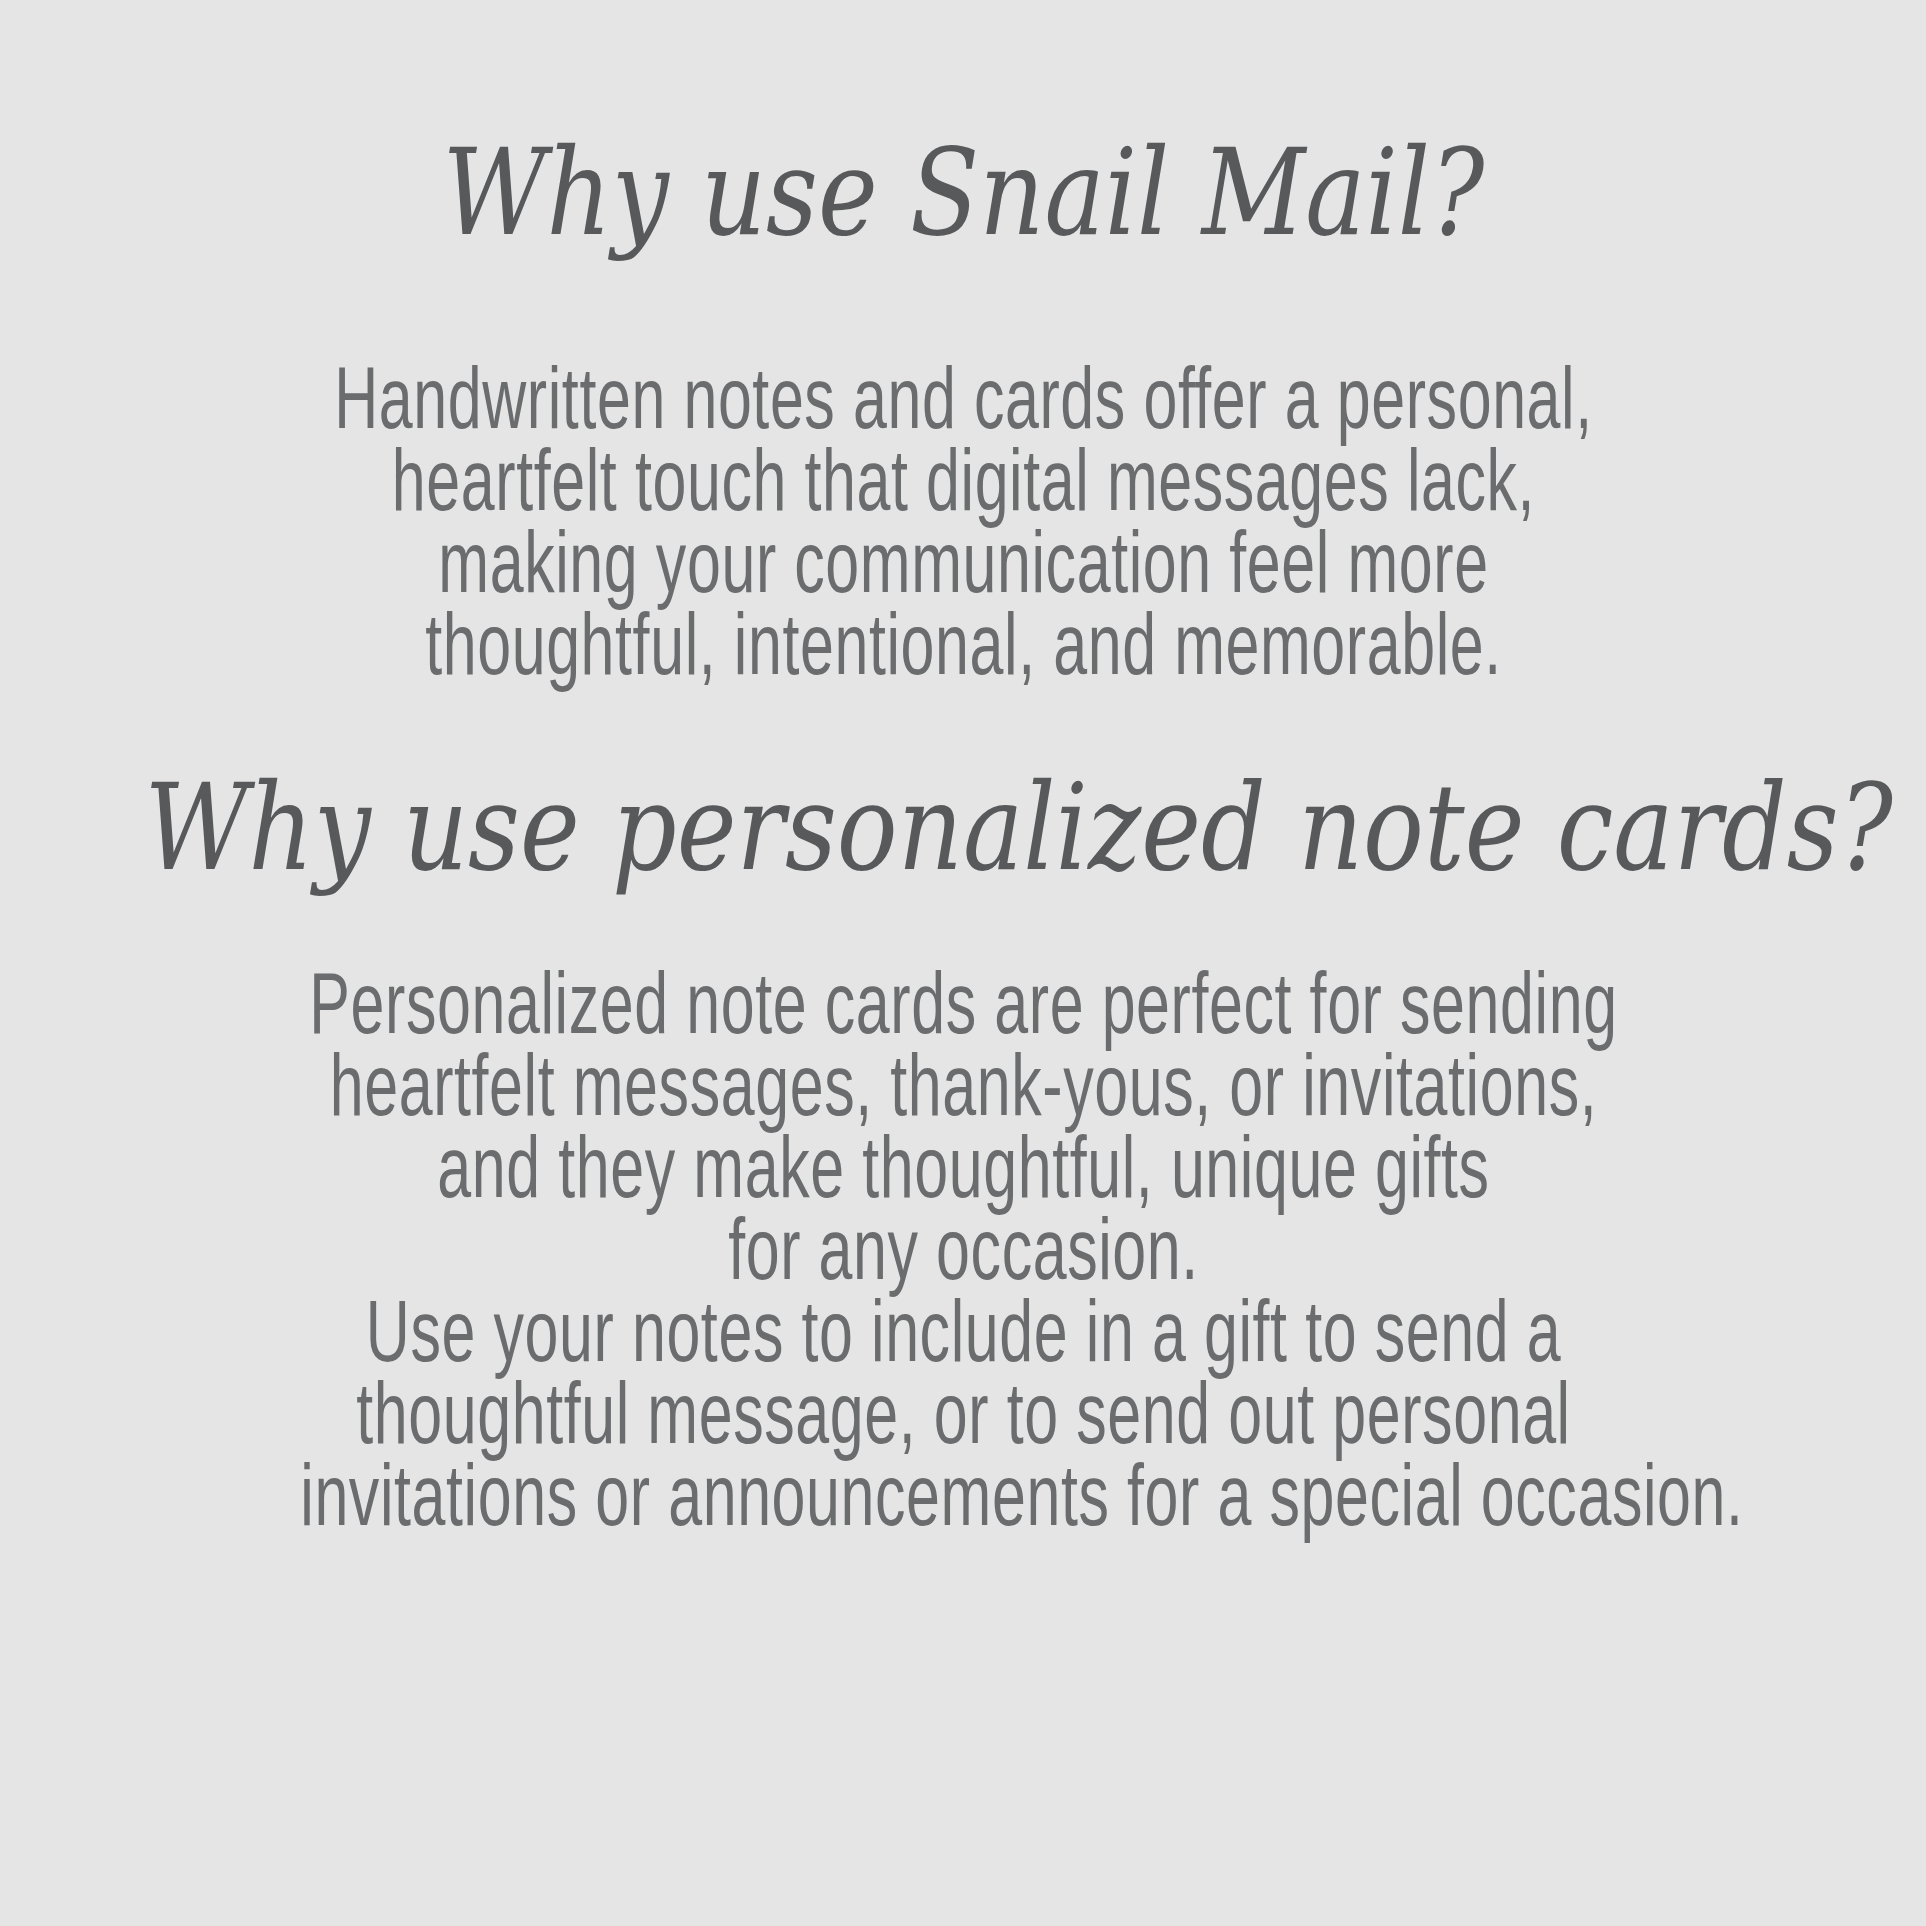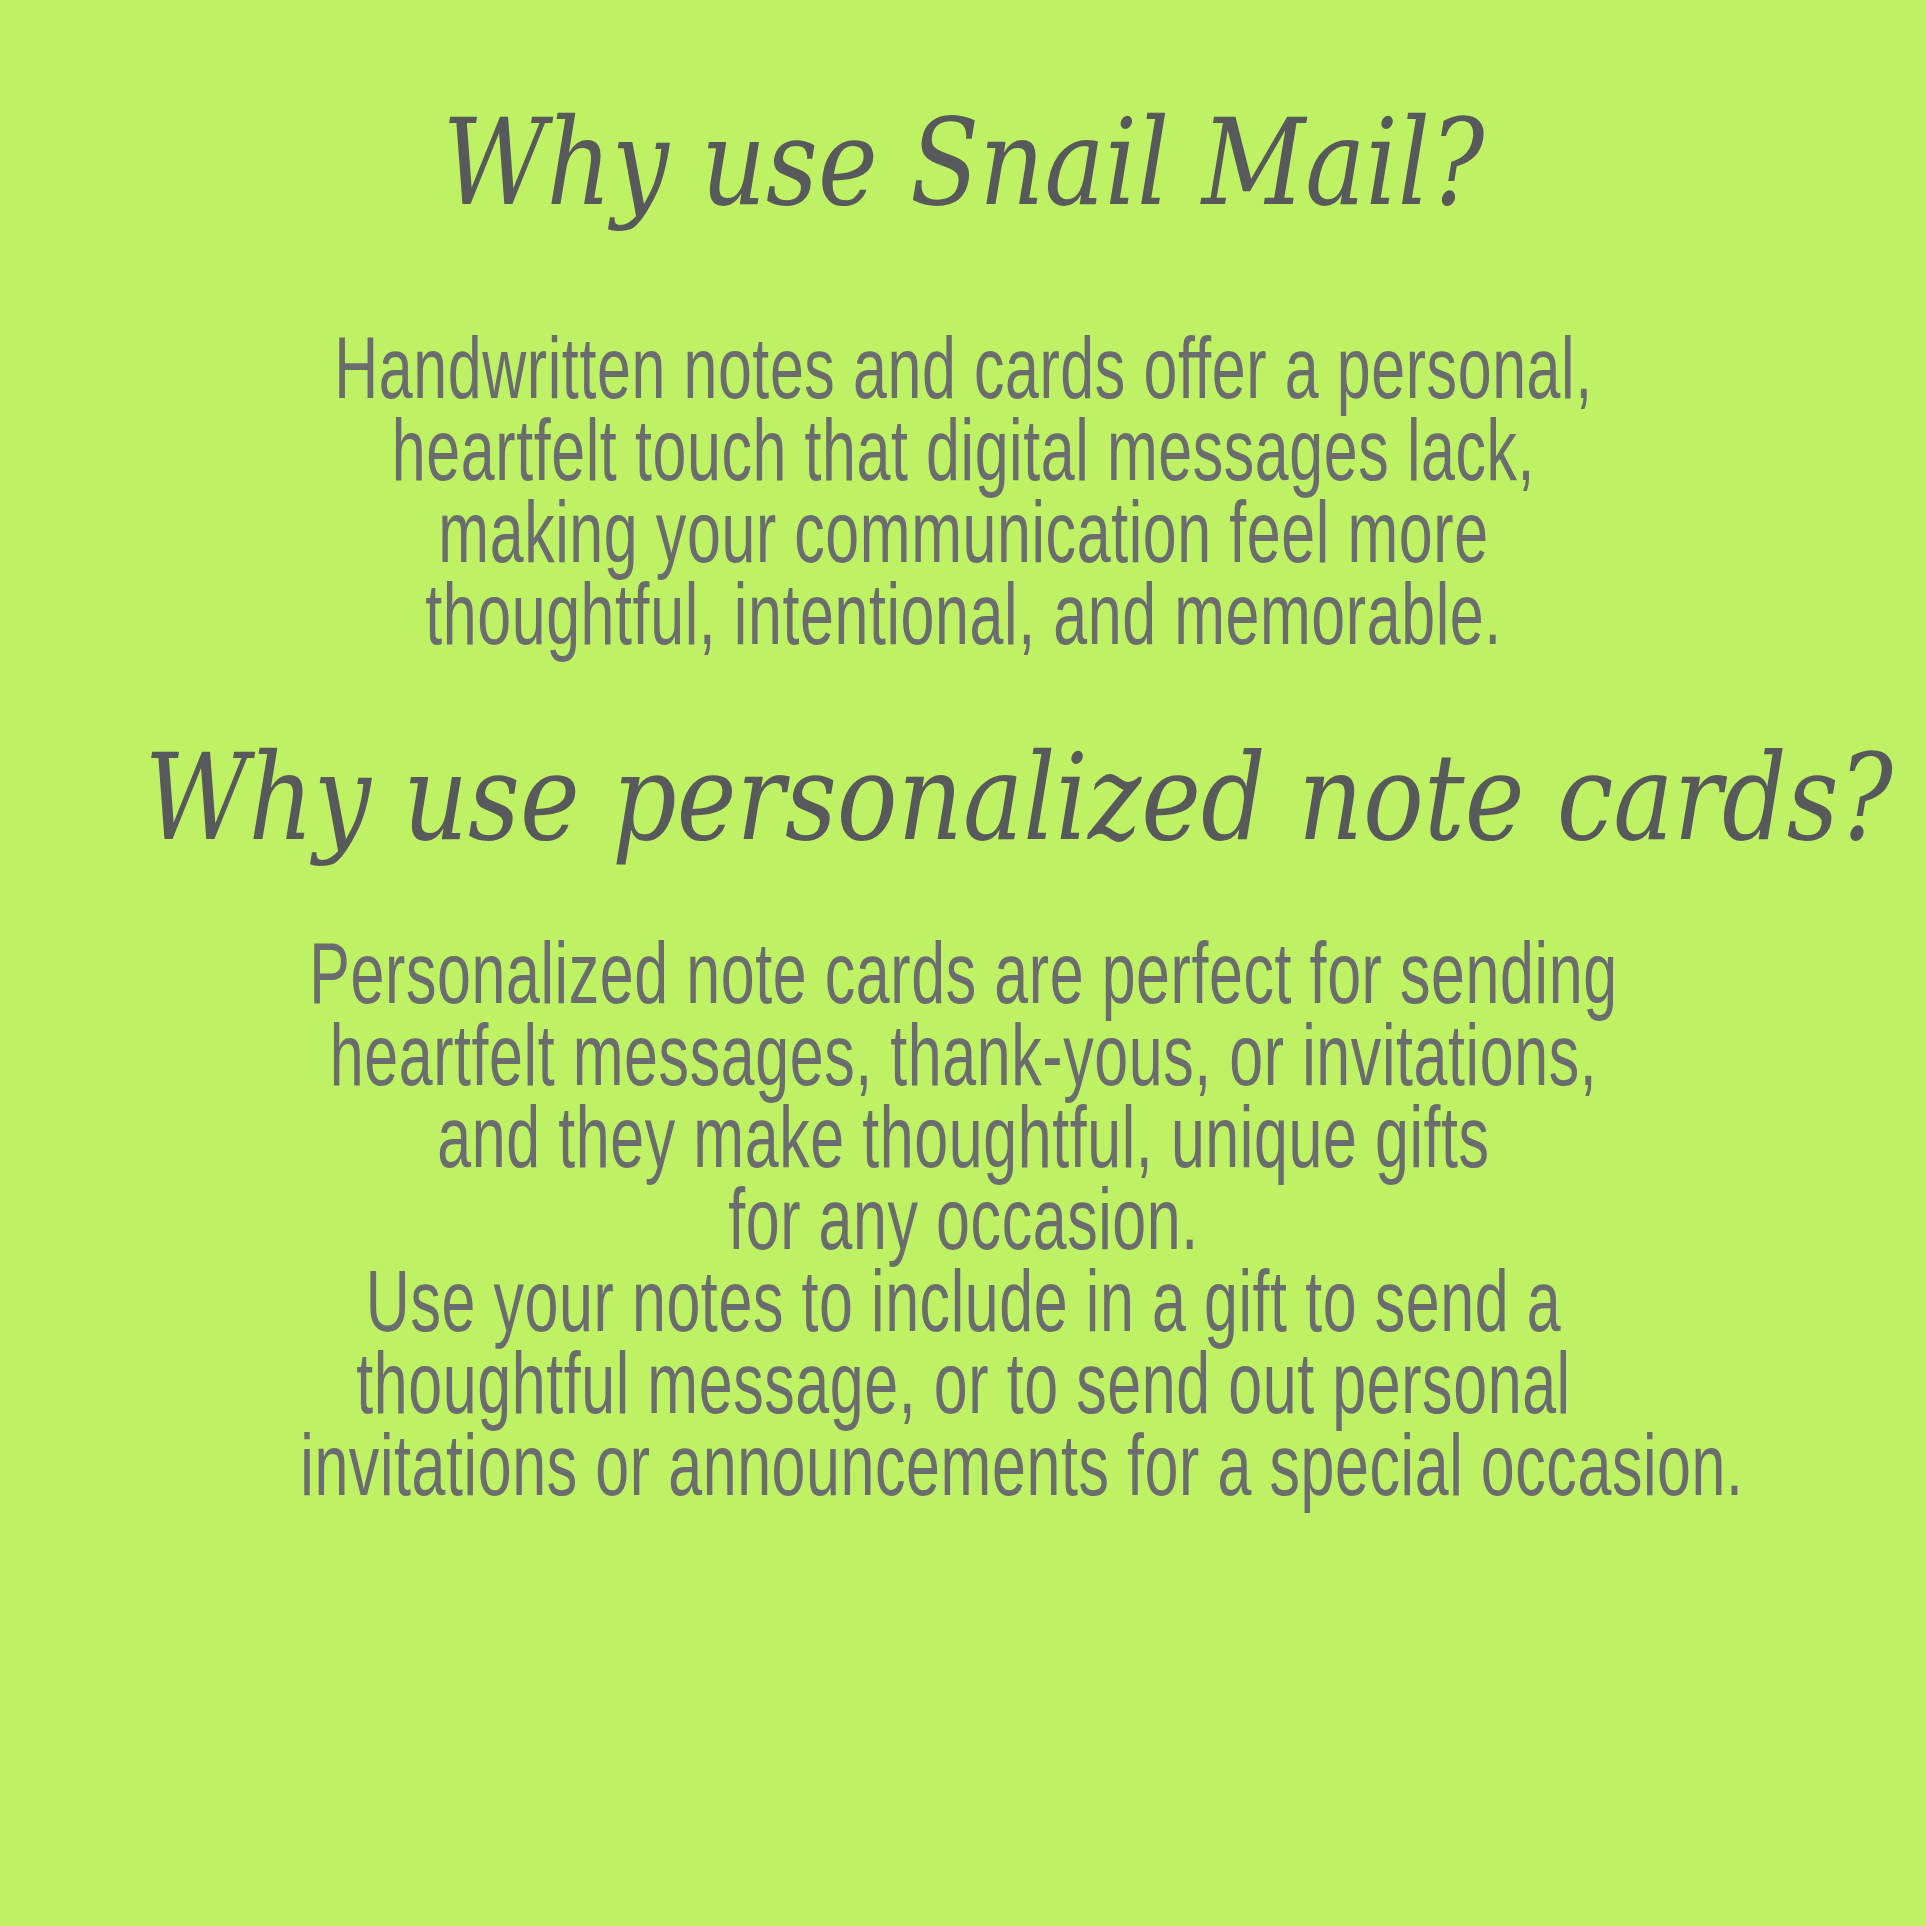--- a/index.html
+++ b/index.html
@@ -4,23 +4,23 @@
 <style>
   html, body {
     margin: 0;
     padding: 0;
     background: #ffffff;
   }
   .page {
     position: relative;
     width: 1927px;
     height: 1927px;
-    background: #bef264;
+    background: #e5e5e5;
     box-sizing: border-box;
-    padding-top: 89px;
+    padding-top: 119px;
     overflow: hidden;
     text-align: center;
     font-family: "Liberation Sans", sans-serif;
   }
   .script-heading {
     display: block;
     width: 100%;
     font-family: "DejaVu Serif", serif;
     font-style: italic;
     font-weight: 400;

